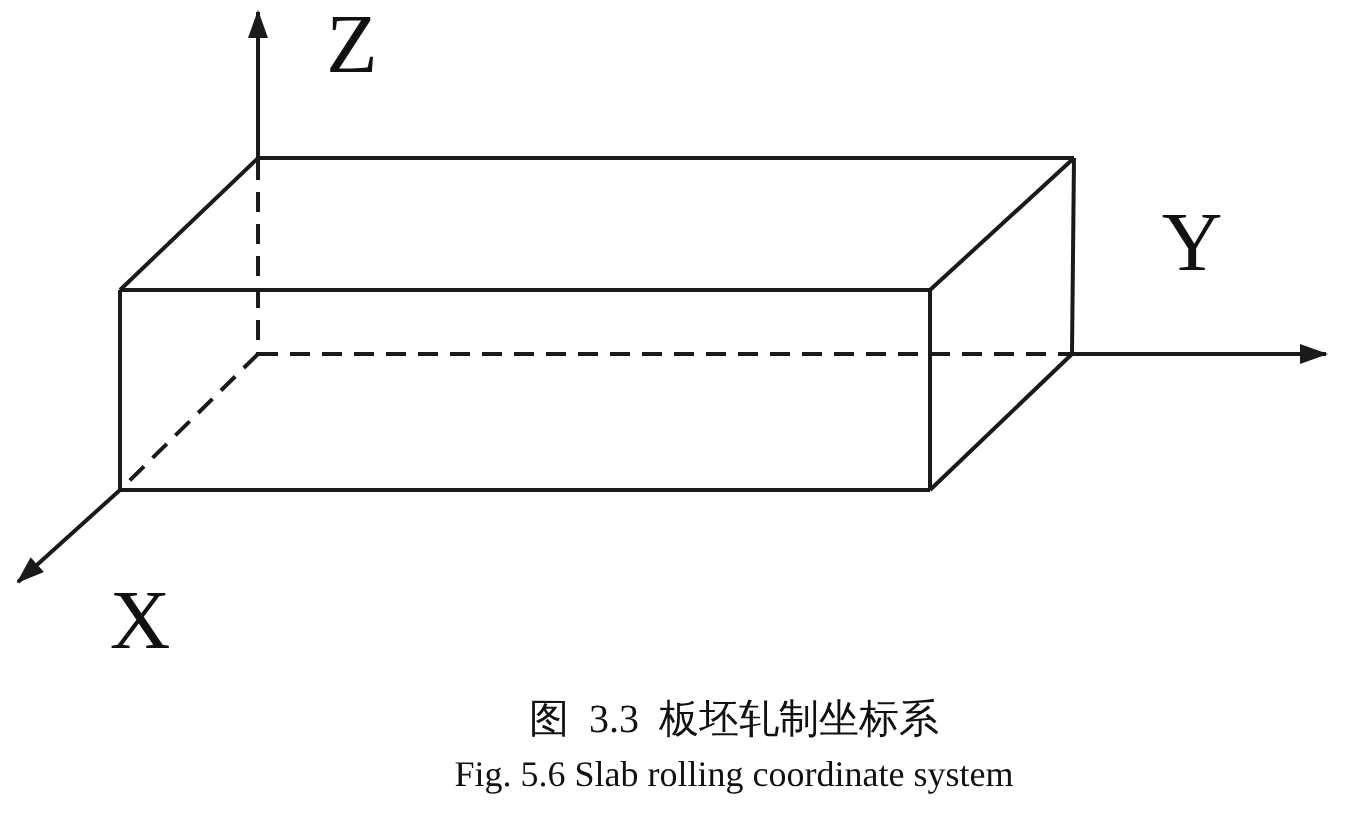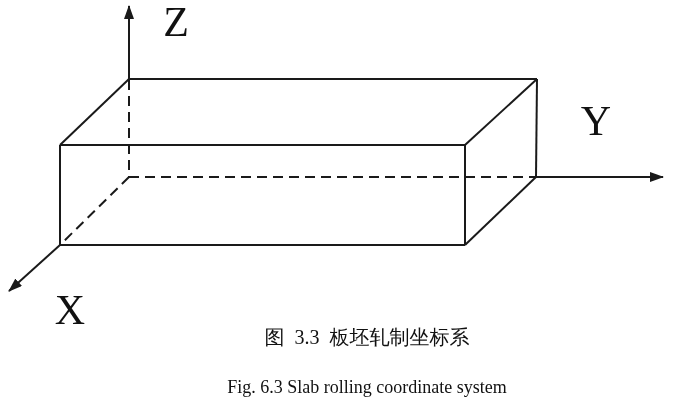--- a/index.html
+++ b/index.html
@@ -29,21 +29,21 @@
     position: absolute;
     left: 0;
     width: 678px;
     box-sizing: border-box;
     padding-left: 56px;
     text-align: center;
     color: #111111;
     white-space: pre;
   }
   .caption-zh {
-    top: 324px;
+    top: 346px;
     font-size: 20px;
   }
   .caption-en {
     top: 377px;
     font-size: 18px;
   }
 </style>
 </head>
 <body>
 
@@ -77,15 +77,15 @@
       <line x1="60" y1="245" x2="9" y2="291" marker-end="url(#arrowhead)"></line>
     </g>
 
     <text class="axis-label" x="176" y="36" text-anchor="middle">Z</text>
     <text class="axis-label" x="596" y="135" text-anchor="middle">Y</text>
     <text class="axis-label" x="70" y="324" text-anchor="middle">X</text>
   </svg>
 
   <div class="caption caption-zh">图  3.3  板坯轧制坐标系</div>
 
-  <div class="caption caption-en">Fig. 6.3 Slab rolling coordinate system</div>
+  <div class="caption caption-en">Fig. 5.6 Slab rolling coordinate system</div>
 
 </div>
 
 </body></html>

